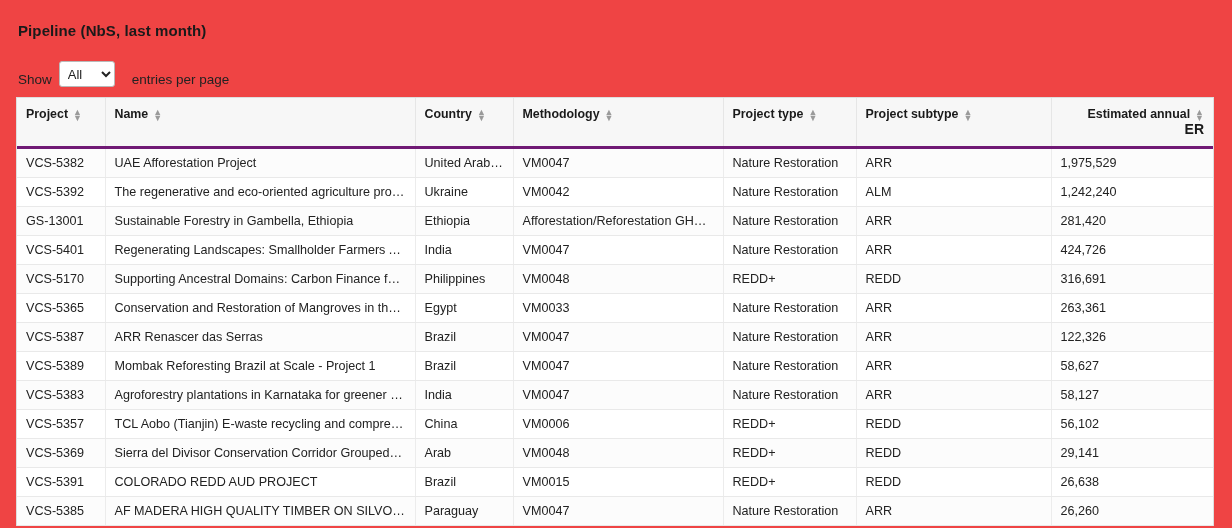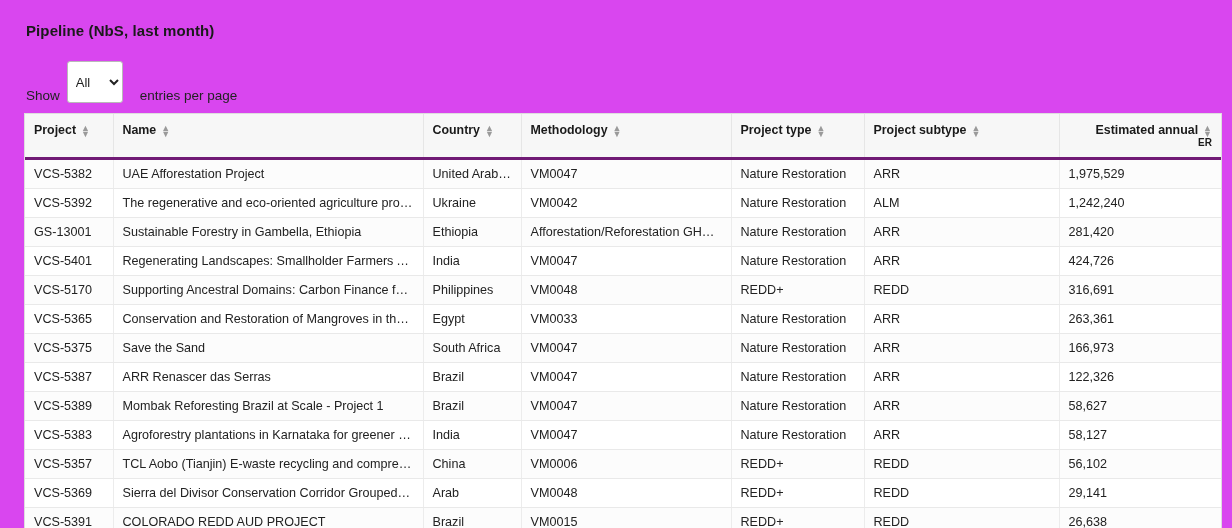--- a/index.html
+++ b/index.html
@@ -5,23 +5,23 @@
   html, body {
     margin: 0;
     padding: 0;
     background: #f7f7f7;
     font-family: "Liberation Sans", sans-serif;
     color: #222;
   }
   .page {
     width: 1232px;
     height: 528px;
-    background: #d946ef;
+    background: #ef4444;
     box-sizing: border-box;
-    padding: 18px 18px 0 24px;
+    padding: 18px 18px 0 16px;
     overflow: hidden;
     position: relative;
   }
   .title {
     font-size: 15px;
     font-weight: bold;
     color: #1a1a1a;
     margin: 4px 0 0 2px;
     letter-spacing: 0.1px;
   }
@@ -36,21 +36,21 @@
   .controls .lbl-after { margin-left: 17px; }
   select.page-size {
     font-family: "Liberation Sans", sans-serif;
     font-size: 13px;
     padding: 3px 4px;
     border: 1px solid #b9b9b9;
     border-radius: 3px;
     background: #fff;
     color: #222;
     width: 56px;
-    height: 42px;
+    height: 26px;
   }
   .table-wrap {
     background: #fff;
     border: 1px solid #dedede;
     border-bottom: none;
     width: 1196px;
     overflow: hidden;
   }
   table {
     border-collapse: collapse;
@@ -82,21 +82,21 @@
     line-height: 9px;
     vertical-align: middle;
     position: relative;
     top: -1px;
   }
   .sort-ic i { display: block; font-style: normal; height: 6px; }
   .hdr-wrap { display: inline-block; }
   .hdr-sub {
     display: block;
     font-weight: bold;
-    font-size: 10px;
+    font-size: 14px;
   }
   tbody td {
     border-bottom: 1px solid #e9e9e9;
     border-right: 1px solid #ececec;
     padding: 7px 9px;
     color: #222;
     overflow: hidden;
     text-overflow: ellipsis;
     white-space: nowrap;
     height: 14px;
@@ -215,29 +215,20 @@
         <tr>
           <td>VCS-5365</td>
           <td>Conservation and Restoration of Mangroves in the Co…</td>
           <td>Egypt</td>
           <td>VM0033</td>
           <td>Nature Restoration</td>
           <td>ARR</td>
           <td class="num">263,361</td>
         </tr>
         <tr>
-          <td>VCS-5375</td>
-          <td>Save the Sand</td>
-          <td>South Africa</td>
-          <td>VM0047</td>
-          <td>Nature Restoration</td>
-          <td>ARR</td>
-          <td class="num">166,973</td>
-        </tr>
-        <tr>
           <td>VCS-5387</td>
           <td>ARR Renascer das Serras</td>
           <td>Brazil</td>
           <td>VM0047</td>
           <td>Nature Restoration</td>
           <td>ARR</td>
           <td class="num">122,326</td>
         </tr>
         <tr>
           <td>VCS-5389</td>

